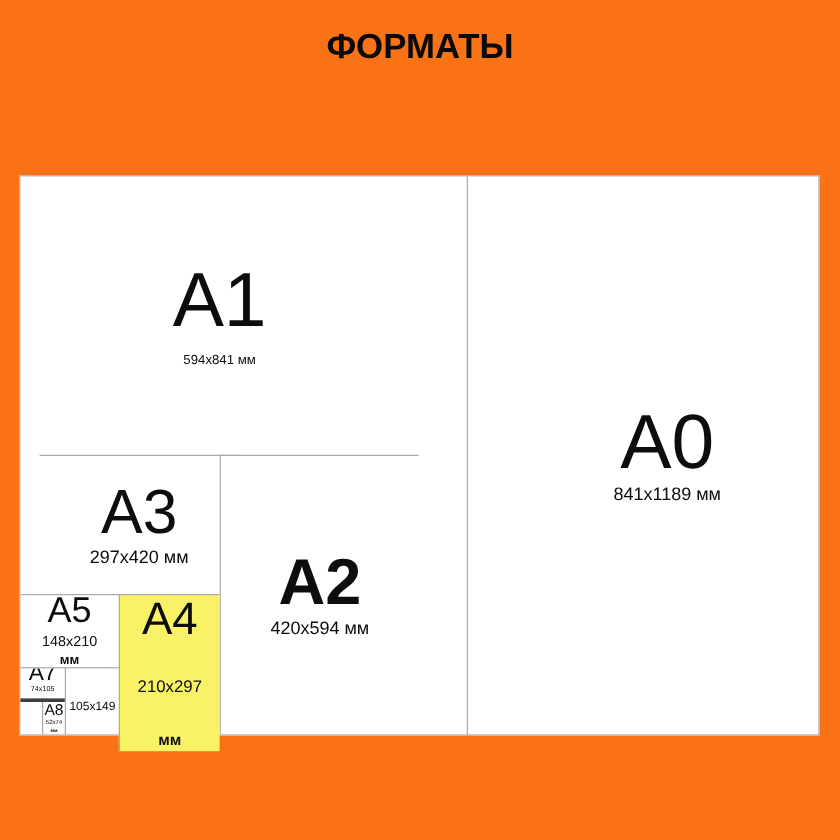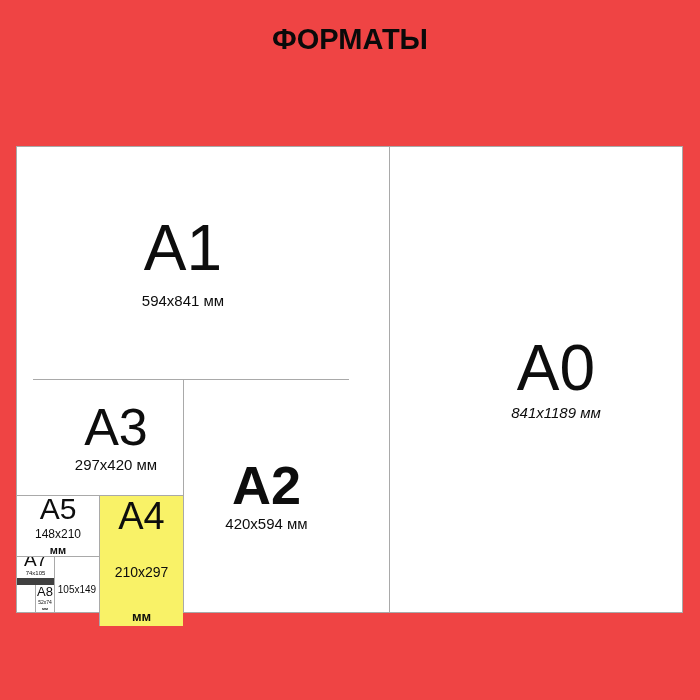--- a/index.html
+++ b/index.html
@@ -6,21 +6,21 @@
     margin: 0;
     padding: 0;
     background: #ffffff;
     font-family: "Liberation Sans", sans-serif;
     color: #0d0d0d;
   }
   .canvas {
     position: relative;
     width: 700px;
     height: 700px;
-    background: #ef4444;
+    background: #f97316;
     overflow: hidden;
   }
   .page-title {
     position: absolute;
     top: 22px;
     left: 0;
     width: 700px;
     text-align: center;
     font-weight: 700;
     font-size: 29px;
@@ -46,36 +46,36 @@
     justify-content: center;
     text-align: center;
     overflow: hidden;
   }
   .fmt .big   { line-height: 1; letter-spacing: 0; }
   .fmt .sub   { line-height: 1.25; }
   .fmt .unit  { line-height: 1.2; font-weight: bold; }
 
   .bl { border-left: 1px solid #a9a9a9; }
   .bt { border-top: 1px solid #a9a9a9; }
-  .bb { border-bottom: 7px solid #404040; }
+  .bb { border-bottom: 3px solid #404040; }
 
   
   .box-a0 { left: 332px; top: 0;     width: 333px; height: 465px; margin-left: 40px; }
   .box-a1 { left: 0;     top: 0;     width: 332px; height: 232px; }
   .box-a2 { left: 166px; top: 232px; width: 166px; height: 233px; }
   .box-a3 { left: 16px;     top: 232px; width: 166px; height: 116px; }
   .box-a4 { left: 82px;  top: 348px; width: 84px;  height: 131px; gap: 23px; }
   .box-a5 { left: 0;     top: 348px; width: 82px;  height: 61px;  }
   .box-a6 { left: 37px;  top: 409px; width: 45px;  height: 56px; gap: 24px;  }
   .box-a7 { left: 0;     top: 409px; width: 37px;  height: 29px;  }
   .box-a8 { left: 18px;  top: 438px; width: 19px;  height: 27px;  }
 
   
-  .box-a0 .big { font-size: 64px; }  .box-a0 .sub { font-size: 15px; margin-top: 4px; font-style: italic; }
-  .box-a1 .big { font-size: 64px; text-align: center; }  .box-a1 .sub { font-size: 15px; margin-top: 12px; }
+  .box-a0 .big { font-size: 64px; }  .box-a0 .sub { font-size: 15px; margin-top: 4px; }
+  .box-a1 .big { font-size: 64px; text-align: center; }  .box-a1 .sub { font-size: 11px; margin-top: 12px; }
   .box-a2 .big { font-size: 54px; font-weight: bold; }  .box-a2 .sub { font-size: 15px; margin-top: 3px; }
   .box-a3 .big { font-size: 52px; }  .box-a3 .sub { font-size: 15px; margin-top: 3px; }
   .box-a4 .big { font-size: 38px; }  .box-a4 .sub { font-size: 14px; margin-top: 6px; }
   .box-a4 .unit { font-size: 13px; margin-top: 5px; }
   .box-a5 .big { font-size: 30px; }  .box-a5 .sub { font-size: 12px; margin-top: 3px; }
   .box-a5 .unit { font-size: 11px; margin-top: 2px; }
   .box-a6 .big { font-size: 23px; }  .box-a6 .sub { font-size: 10px; margin-top: 2px; }
   .box-a6 .unit { font-size: 9px;  margin-top: 2px; }
   .box-a7 .big { font-size: 19px; }  .box-a7 .sub { font-size: 6px; margin-top: 1px; }
   .box-a7 .unit { font-size: 5px;  margin-top: 1px; }

